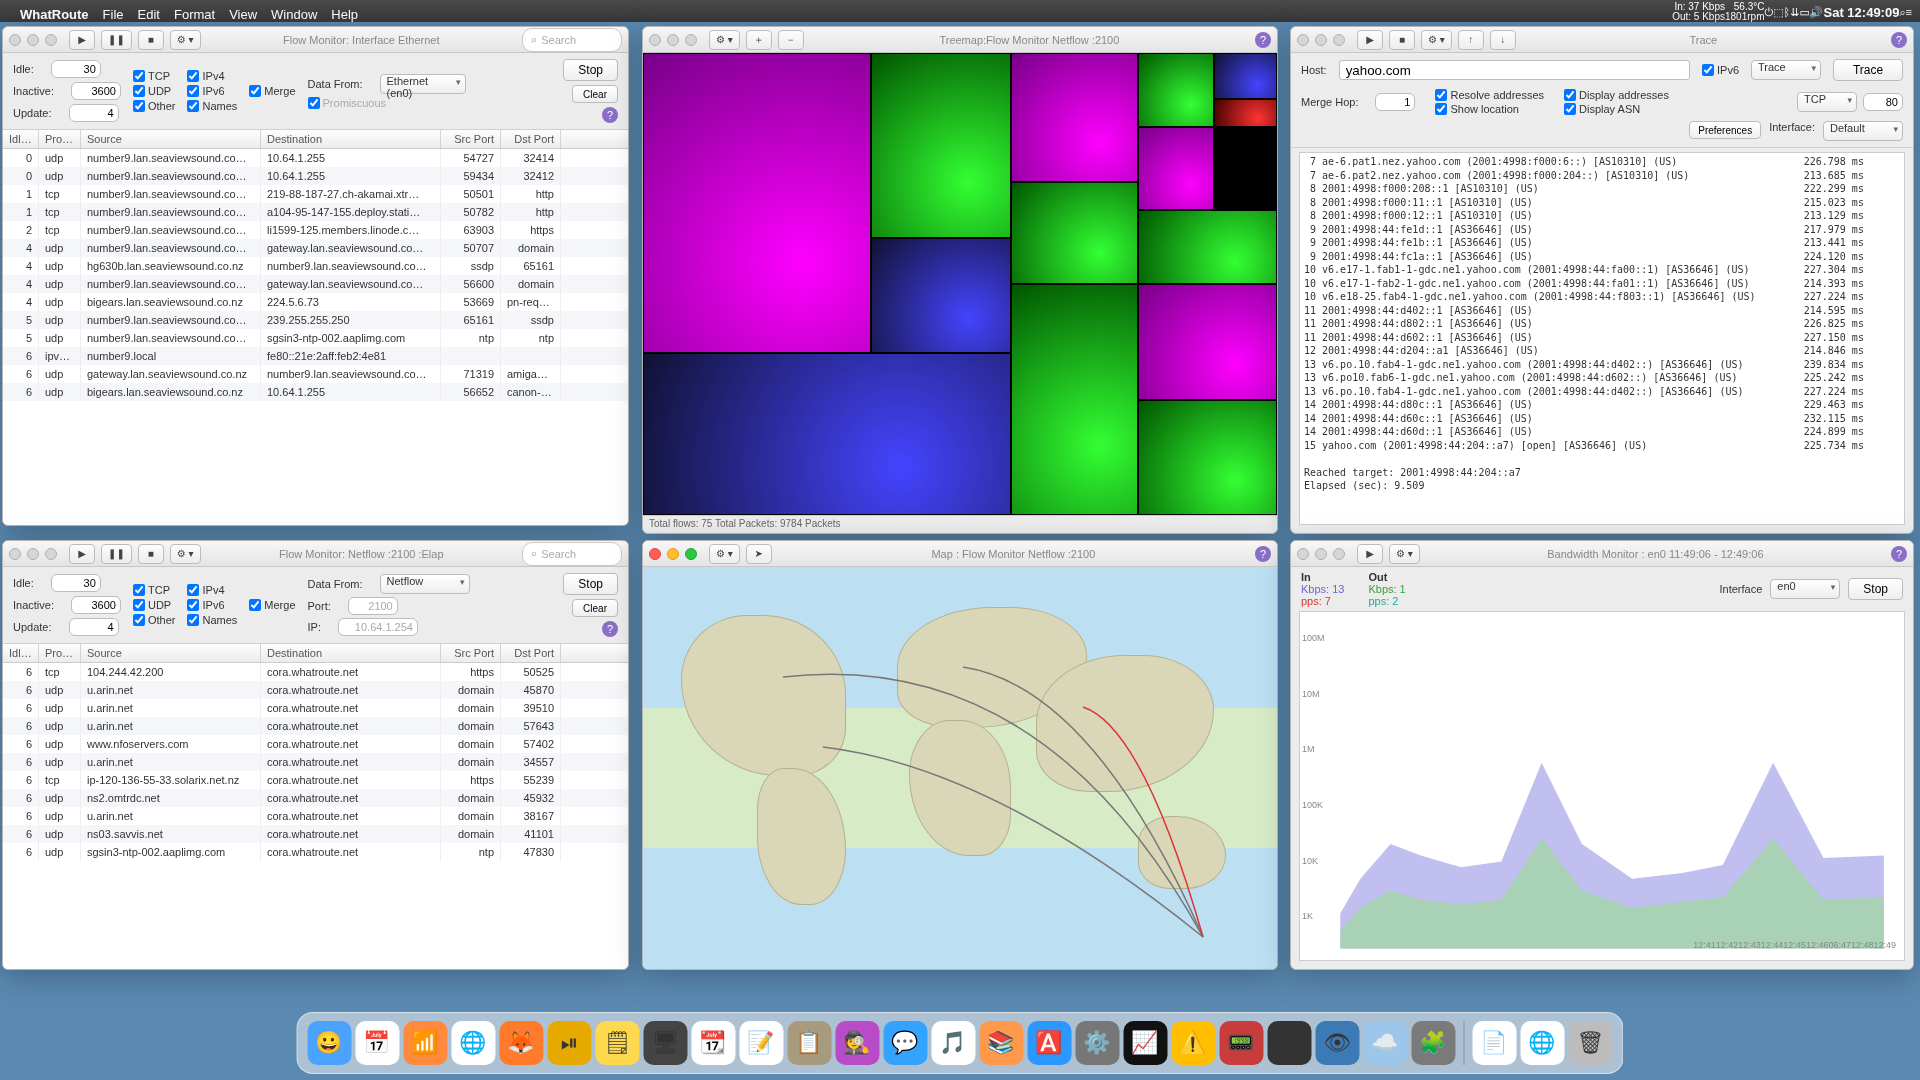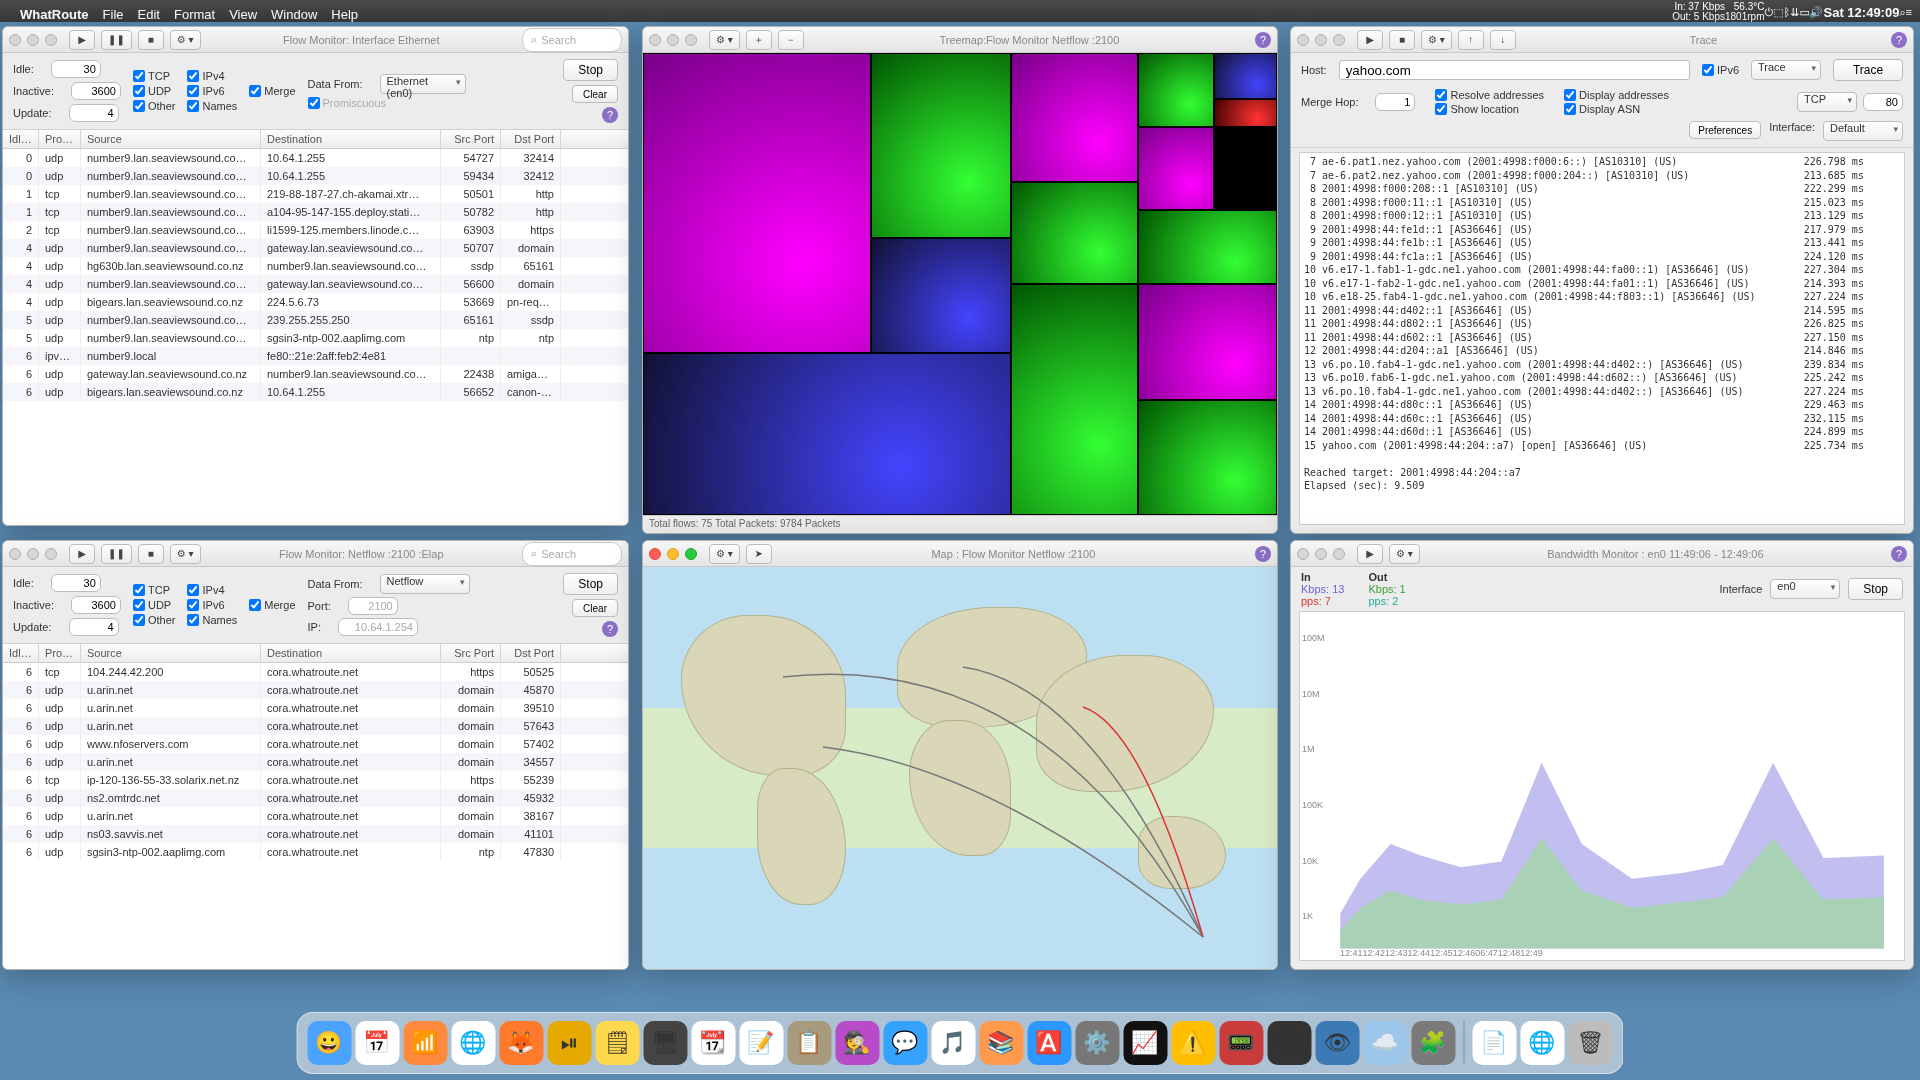--- a/index.html
+++ b/index.html
@@ -277,21 +277,21 @@
           <div>number9.local</div>
           <div>fe80::21e:2aff:feb2:4e81</div>
           <div class="num-r"></div>
           <div class="num-r"></div>
         </div>
         <div class="trow">
           <div class="num-r">6</div>
           <div>udp</div>
           <div>gateway.lan.seaviewsound.co.nz</div>
           <div>number9.lan.seaviewsound.co…</div>
-          <div class="num-r">22438</div>
+          <div class="num-r">71319</div>
           <div class="num-r">amiganetfs</div>
         </div>
         <div class="trow">
           <div class="num-r">6</div>
           <div>udp</div>
           <div>bigears.lan.seaviewsound.co.nz</div>
           <div>10.64.1.255</div>
           <div class="num-r">56652</div>
           <div class="num-r">canon-bj…</div>
         </div>
@@ -664,21 +664,21 @@
     <div class="yl" style="top:6%">100M</div>
     <div class="yl" style="top:22%">10M</div>
     <div class="yl" style="top:38%">1M</div>
     <div class="yl" style="top:54%">100K</div>
     <div class="yl" style="top:70%">10K</div>
     <div class="yl" style="top:86%">1K</div>
     <svg viewBox="0 0 600 300" preserveAspectRatio="none">
       <polygon fill="#a6a3ea" fill-opacity=".7" points="40,260 60,230 90,200 120,210 160,220 200,215 240,130 280,200 330,230 380,225 420,218 470,130 520,212 580,210 580,290 40,290"></polygon>
       <polygon fill="#9dd89c" fill-opacity=".7" points="40,275 60,255 90,240 120,248 160,252 200,248 240,195 280,240 330,255 380,250 420,246 470,195 520,248 580,246 580,290 40,290"></polygon>
     </svg>
-    <div style="position:absolute;bottom:2px;left:40px;right:8px;display:flex;justify-content:flex-start;font-size:9px;color:#888" id="bwx">
+    <div style="position:absolute;bottom:10px;left:40px;right:8px;display:flex;justify-content:flex-end;font-size:9px;color:#888" id="bwx">
         <span>12:41</span>
         <span>12:42</span>
         <span>12:43</span>
         <span>12:44</span>
         <span>12:45</span>
         <span>12:46</span>
         <span>06:47</span>
         <span>12:48</span>
         <span>12:49</span>
       </div>

